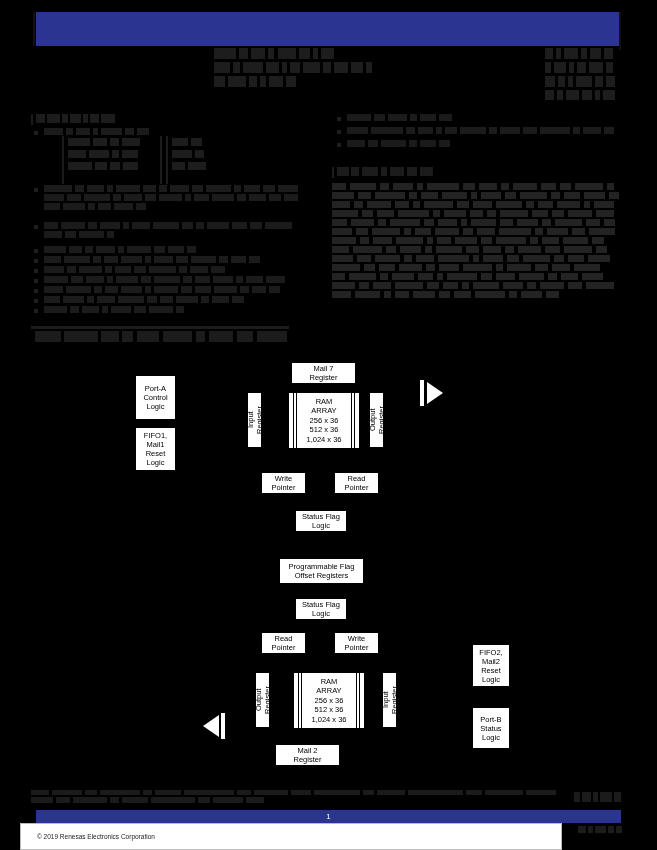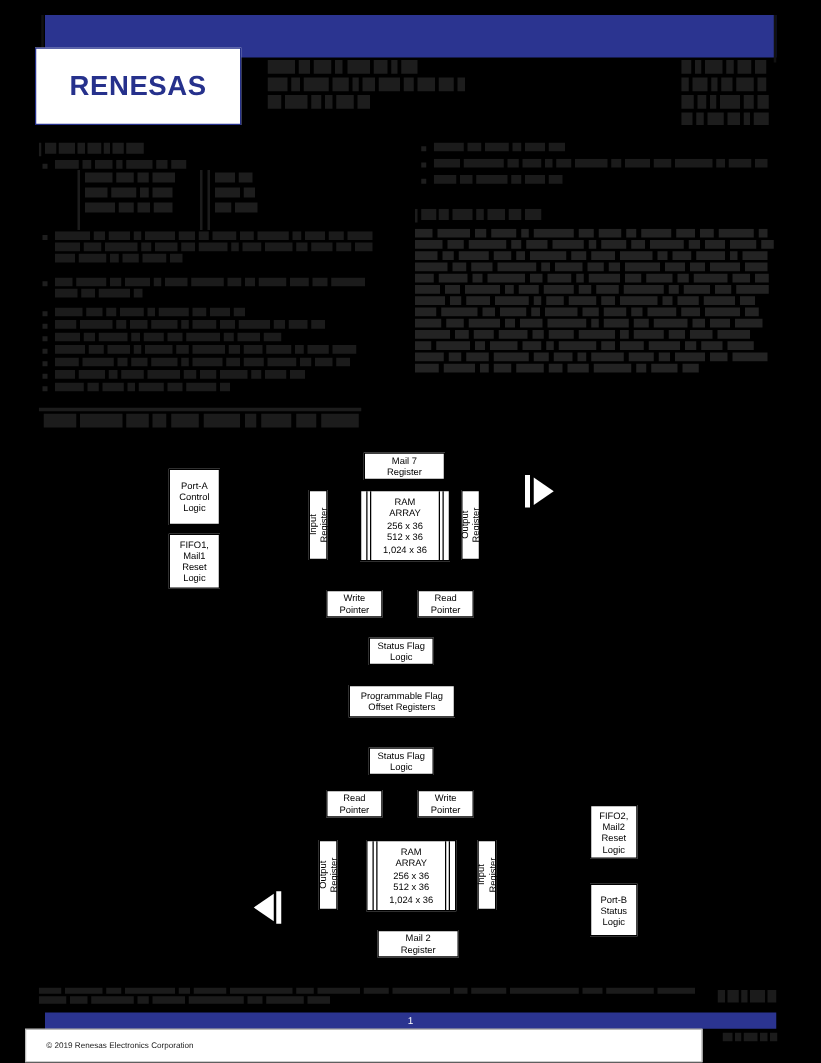--- a/index.html
+++ b/index.html
@@ -130,23 +130,20 @@
 </style>
 </head>
 <body>
 
 <div class="page">
 
   <div class="band-edge-l"></div>
   <div class="top-band"></div>
   <div class="band-edge-r"></div>
 
-  <div class="logo-box">
-    <div class="logo-text">RENESAS</div>
-  </div>
 
   <div class="obs ttl title-area">
     <div class="ln">
         <i style="left:0;width:22px"></i>
         <i style="left:25px;width:9px"></i>
         <i style="left:37px;width:14px"></i>
         <i style="left:54px;width:6px"></i>
         <i style="left:64px;width:18px"></i>
         <i style="left:85px;width:11px"></i>
         <i style="left:99px;width:5px"></i>
@@ -777,21 +774,21 @@
     <div class="blk" style="left:334px;top:120px;width:45px;height:22px">
       <span>Read
 Pointer</span>
     </div>
 
     <div class="blk" style="left:295px;top:158px;width:52px;height:22px">
       <span>Status Flag
 Logic</span>
     </div>
 
-    <div class="blk" style="left:279px;top:196px;width:85px;height:26px">
+    <div class="blk" style="left:279px;top:206px;width:85px;height:26px">
       <span>Programmable Flag
 Offset Registers</span>
     </div>
 
     <div class="blk" style="left:295px;top:246px;width:52px;height:22px">
       <span>Status Flag
 Logic</span>
     </div>
 
     <div class="blk" style="left:261px;top:280px;width:45px;height:22px">
@@ -819,21 +816,21 @@
     </div>
 
     <div class="blk vert" style="left:382px;top:320px;width:15px;height:56px">
       <span>Input
 Register</span>
     </div>
 
     <div class="tri-l" style="left:203px;top:363px"></div>
     <div class="tri-bar" style="left:221px;top:361px"></div>
 
-    <div class="blk" style="left:302px;top:392px;width:65px;height:22px">
+    <div class="blk" style="left:275px;top:392px;width:65px;height:22px">
       <span>Mail 2
 Register</span>
     </div>
 
     <div class="blk" style="left:472px;top:292px;width:38px;height:43px">
       <span>FIFO2,
 Mail2
 Reset
 Logic</span>
     </div>

